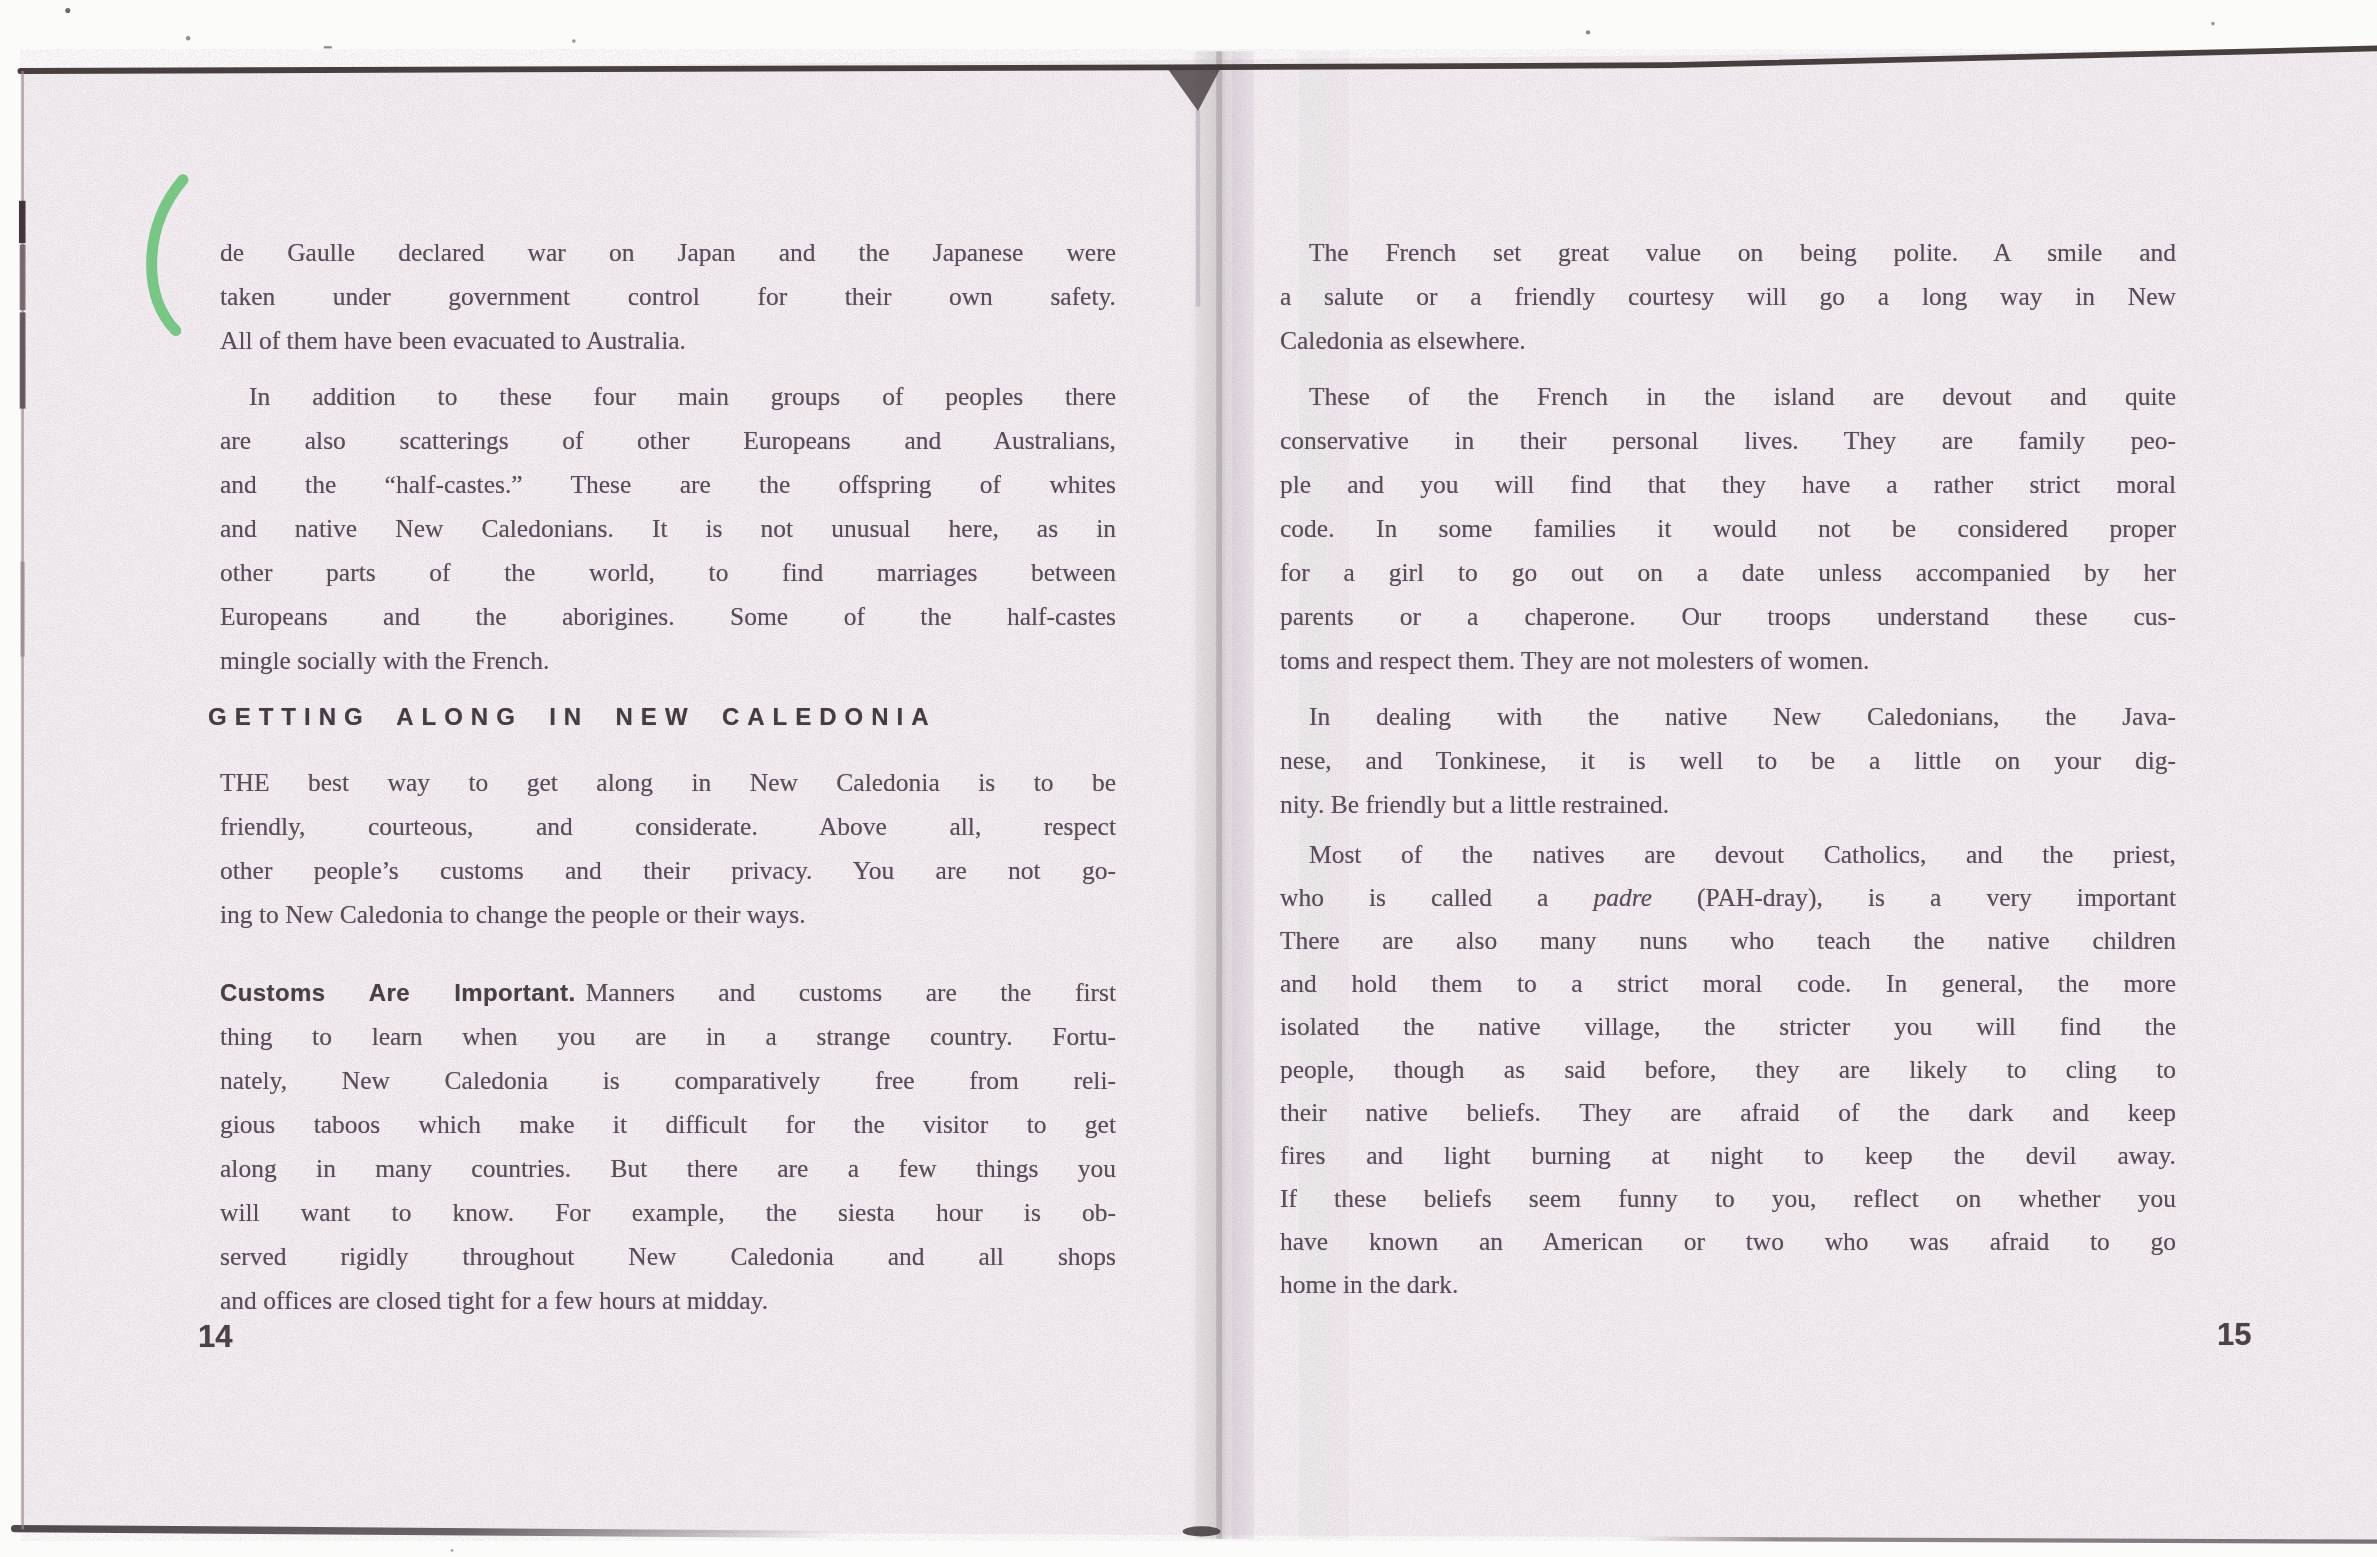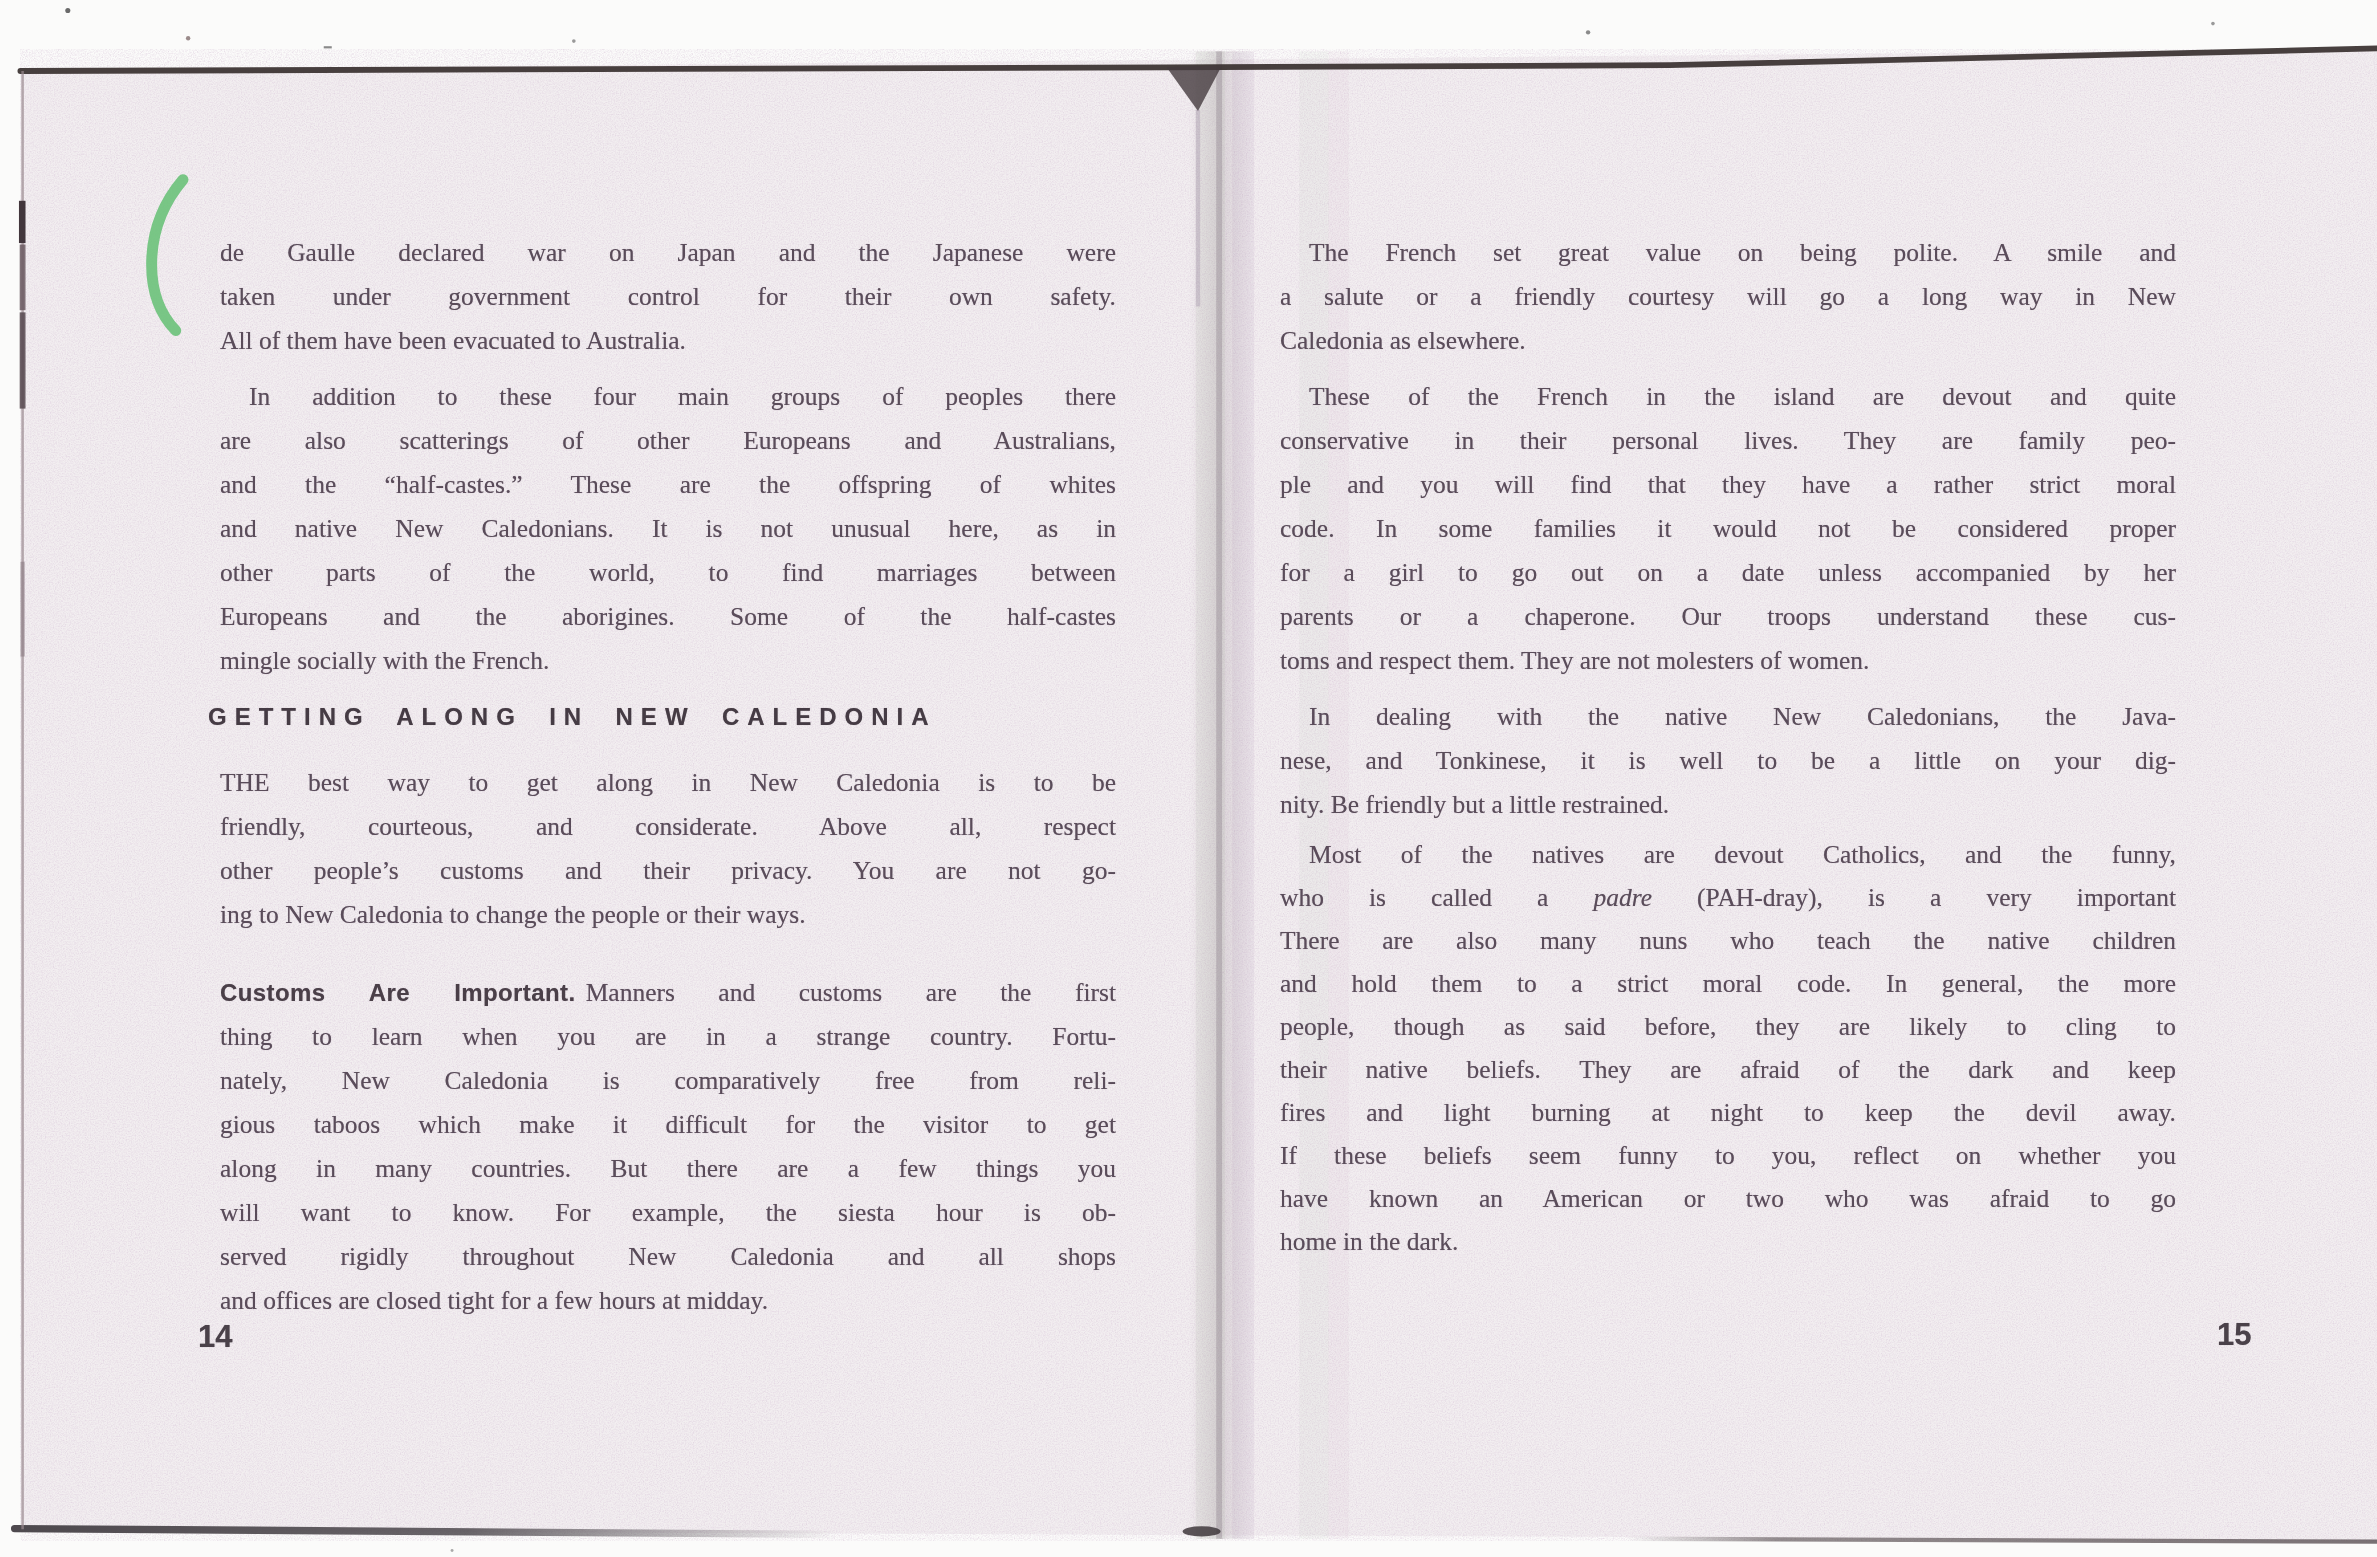--- a/index.html
+++ b/index.html
@@ -160,24 +160,25 @@
       <div class="line">for a girl to go out on a date unless accompanied by her</div>
       <div class="line">parents or a chaperone. Our troops understand these cus-</div>
       <div class="line last">toms and respect them. They are not molesters of women.</div>
     </div>
   <div class="para">
       <div class="line indent">In dealing with the native New Caledonians, the Java-</div>
       <div class="line">nese, and Tonkinese, it is well to be a little on your dig-</div>
       <div class="line last">nity. Be friendly but a little restrained.</div>
     </div>
   <div class="para sp-n8 tight">
-      <div class="line indent">Most of the natives are devout Catholics, and the funny,</div>
+      <div class="line indent">Most of the natives are devout Catholics, and the priest,</div>
       <div class="line">who is called a <i>padre</i> (PAH-dray), is a very important</div>
       <div class="line">There are also many nuns who teach the native children</div>
       <div class="line">and hold them to a strict moral code.  In general, the more</div>
+      <div class="line">isolated the native village, the stricter you will find the</div>
       <div class="line">people, though as said before, they are likely to cling to</div>
       <div class="line">their native beliefs. They are afraid of the dark and keep</div>
       <div class="line">fires and light burning at night to keep the devil away.</div>
       <div class="line">If these beliefs seem funny to you, reflect on whether you</div>
       <div class="line">have known an American or two who was afraid to go</div>
       <div class="line last">home in the dark.</div>
     </div>
 </div>
 <div class="page-number right-num">15</div>
 

